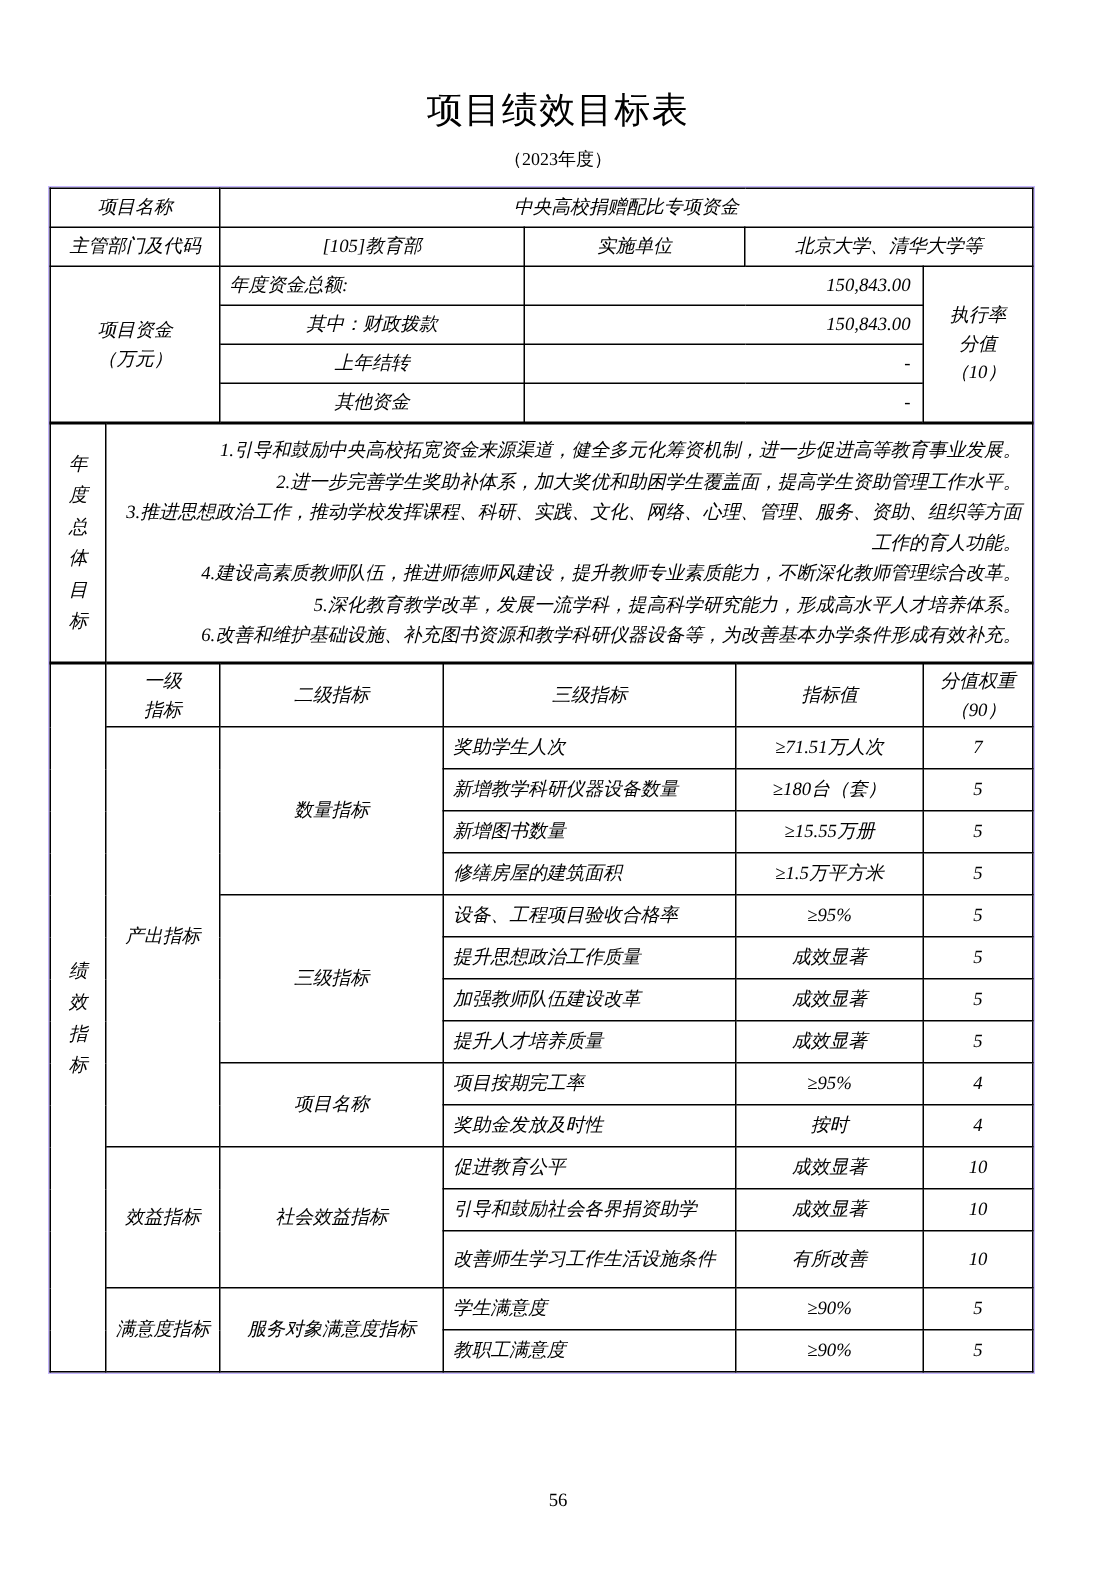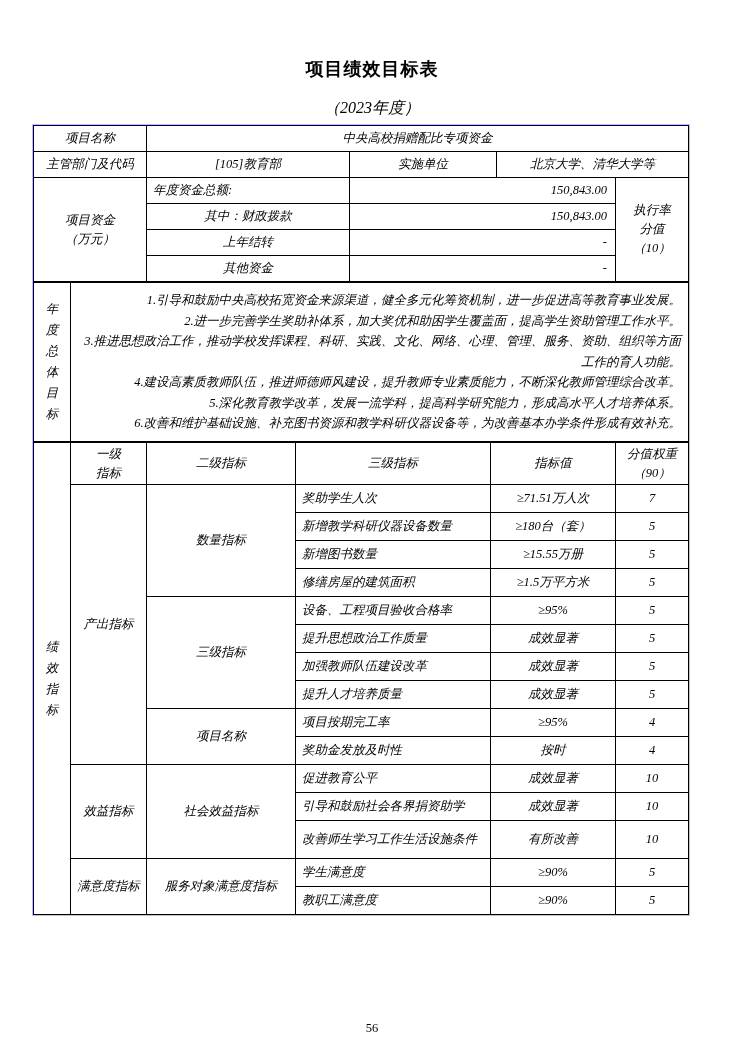--- a/index.html
+++ b/index.html
@@ -7,26 +7,26 @@
     position:relative;
     width:744px;height:1052px;
     background:#ffffff;
     color:#000;
     font-family:"Liberation Serif","DejaVu Serif",serif;
     overflow:hidden;
   }
   .doc-title{
     position:absolute;top:57px;left:0;width:100%;
     text-align:center;
-    font-size:18px;font-weight:700;letter-spacing:1px;
+    font-size:24px;font-weight:400;letter-spacing:1px;
     font-family:"Liberation Sans","DejaVu Sans",sans-serif;
   }
   .doc-subtitle{
     position:absolute;top:98px;left:0;width:100%;
-    text-align:center;font-size:16px;font-style:italic;
+    text-align:center;font-size:12px;
   }
   .doc{
     position:absolute;left:32px;top:124px;width:656px;
     border:1px solid #c4b5fd;
     font-style:italic;
   }
   table{border-collapse:collapse;table-layout:fixed;width:655px;}
   td{
     border:1px solid #000;
     font-size:12.5px;
@@ -48,21 +48,21 @@
   .goal-item{line-height:20.5px;}
   .vert-cell{padding:0;}
   .vert-text{
     width:14px;margin:16px auto;
     word-break:break-all;line-height:21px;
     text-align:center;font-size:12.5px;
   }
   .stack div{line-height:19px;}
   .page-num{
     position:absolute;top:993px;left:0;width:100%;
-    text-align:center;font-size:12.5px;margin-top:28px;
+    text-align:center;font-size:12.5px;
   }
 </style>
 </head>
 <body>
 
 <div class="sheet">
 
   <div class="doc-title">项目绩效目标表</div>
   <div class="doc-subtitle">（2023年度）</div>
 

